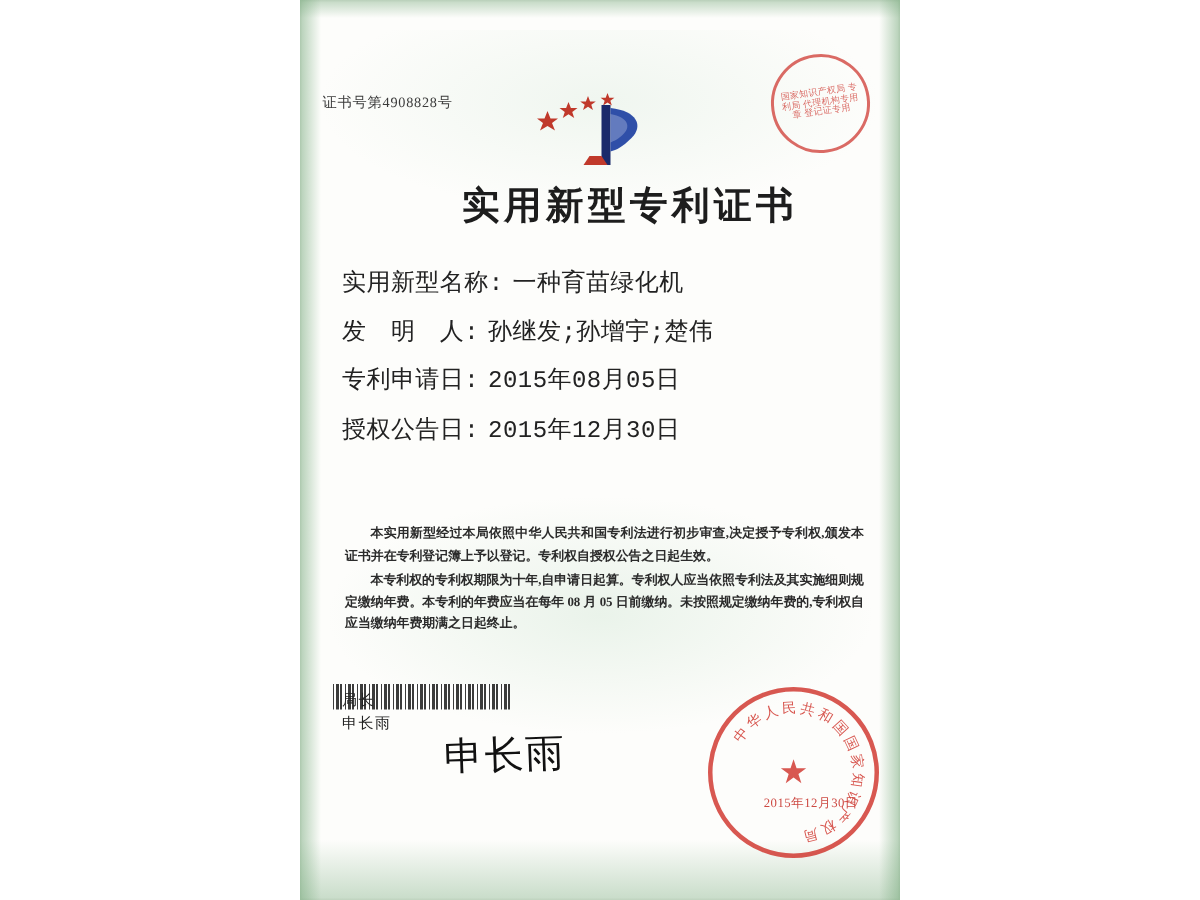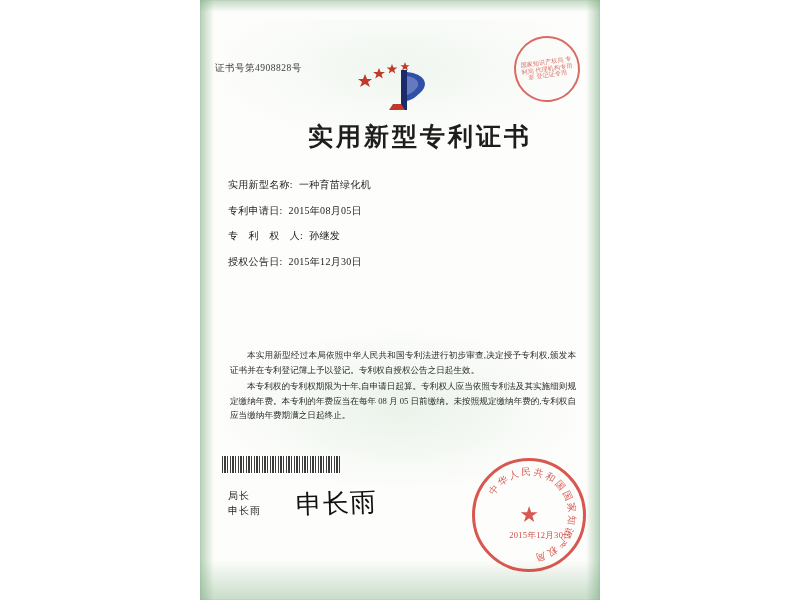--- a/index.html
+++ b/index.html
@@ -119,22 +119,23 @@
 
   
   .fields {
     position: absolute;
     left: 28px; top: 178px; width: 350px;
   }
   .field-row {
     display: flex;
     align-items: flex-start;
     margin-bottom: 11.5px;
-    font-size: 10px;
+    font-size: 16px;
     color: #222;
+    font-family: Liberation Mono, monospace;
   }
   .field-label {
     white-space: pre;
     letter-spacing: 0.3px;
   }
   .field-value {
     margin-left: 6px;
     letter-spacing: 0.3px;
   }
 
@@ -143,20 +144,21 @@
     position: absolute;
     left: 30px; top: 348px; width: 346px;
     font-size: 8.6px;
     line-height: 14.5px;
     color: #2b2b2b;
     text-align: justify;
   }
   .body-text p {
     margin: 0 0 2px 0;
     text-indent: 17px;
+    font-weight: bold;
   }
 
   
   .barcode {
     position: absolute;
     left: 22px; top: 456px;
     width: 118px; height: 17px;
     background: repeating-linear-gradient(
       90deg,
       #1a1a1a 0px, #1a1a1a 1px,
@@ -165,21 +167,21 @@
       #ffffff 4px, #ffffff 5px,
       #1a1a1a 5px, #1a1a1a 6px,
       #ffffff 6px, #ffffff 8px
     );
     opacity: 0.85;
   }
 
   
   .director {
     position: absolute;
-    left: 28px; top: 488px;
+    left: 28px; top: 460px;
     font-size: 10px;
     line-height: 15px;
     color: #222;
     letter-spacing: 1px;
   }
   .signature {
     position: absolute;
     left: 96px; top: 486px;
     font-size: 26px;
     color: #111;
@@ -266,26 +268,26 @@
     </div>
 
     <div class="doc-title">实用新型专利证书</div>
 
     <div class="fields">
       <div class="field-row">
         <span class="field-label">实用新型名称:</span>
         <span class="field-value">一种育苗绿化机</span>
       </div>
       <div class="field-row">
+        <span class="field-label">发　明　人:</span>
+        <span class="field-value">孙继发;孙增宇;楚伟</span>
+      </div>
+      <div class="field-row">
         <span class="field-label">专利申请日:</span>
         <span class="field-value">2015年08月05日</span>
-      </div>
-      <div class="field-row">
-        <span class="field-label">专　利　权　人:</span>
-        <span class="field-value">孙继发</span>
       </div>
       <div class="field-row">
         <span class="field-label">授权公告日:</span>
         <span class="field-value">2015年12月30日</span>
       </div>
     </div>
 
     <div class="body-text">
       <p>本实用新型经过本局依照中华人民共和国专利法进行初步审查,决定授予专利权,颁发本证书并在专利登记簿上予以登记。专利权自授权公告之日起生效。</p>
       <p>本专利权的专利权期限为十年,自申请日起算。专利权人应当依照专利法及其实施细则规定缴纳年费。本专利的年费应当在每年 08 月 05 日前缴纳。未按照规定缴纳年费的,专利权自应当缴纳年费期满之日起终止。</p>

